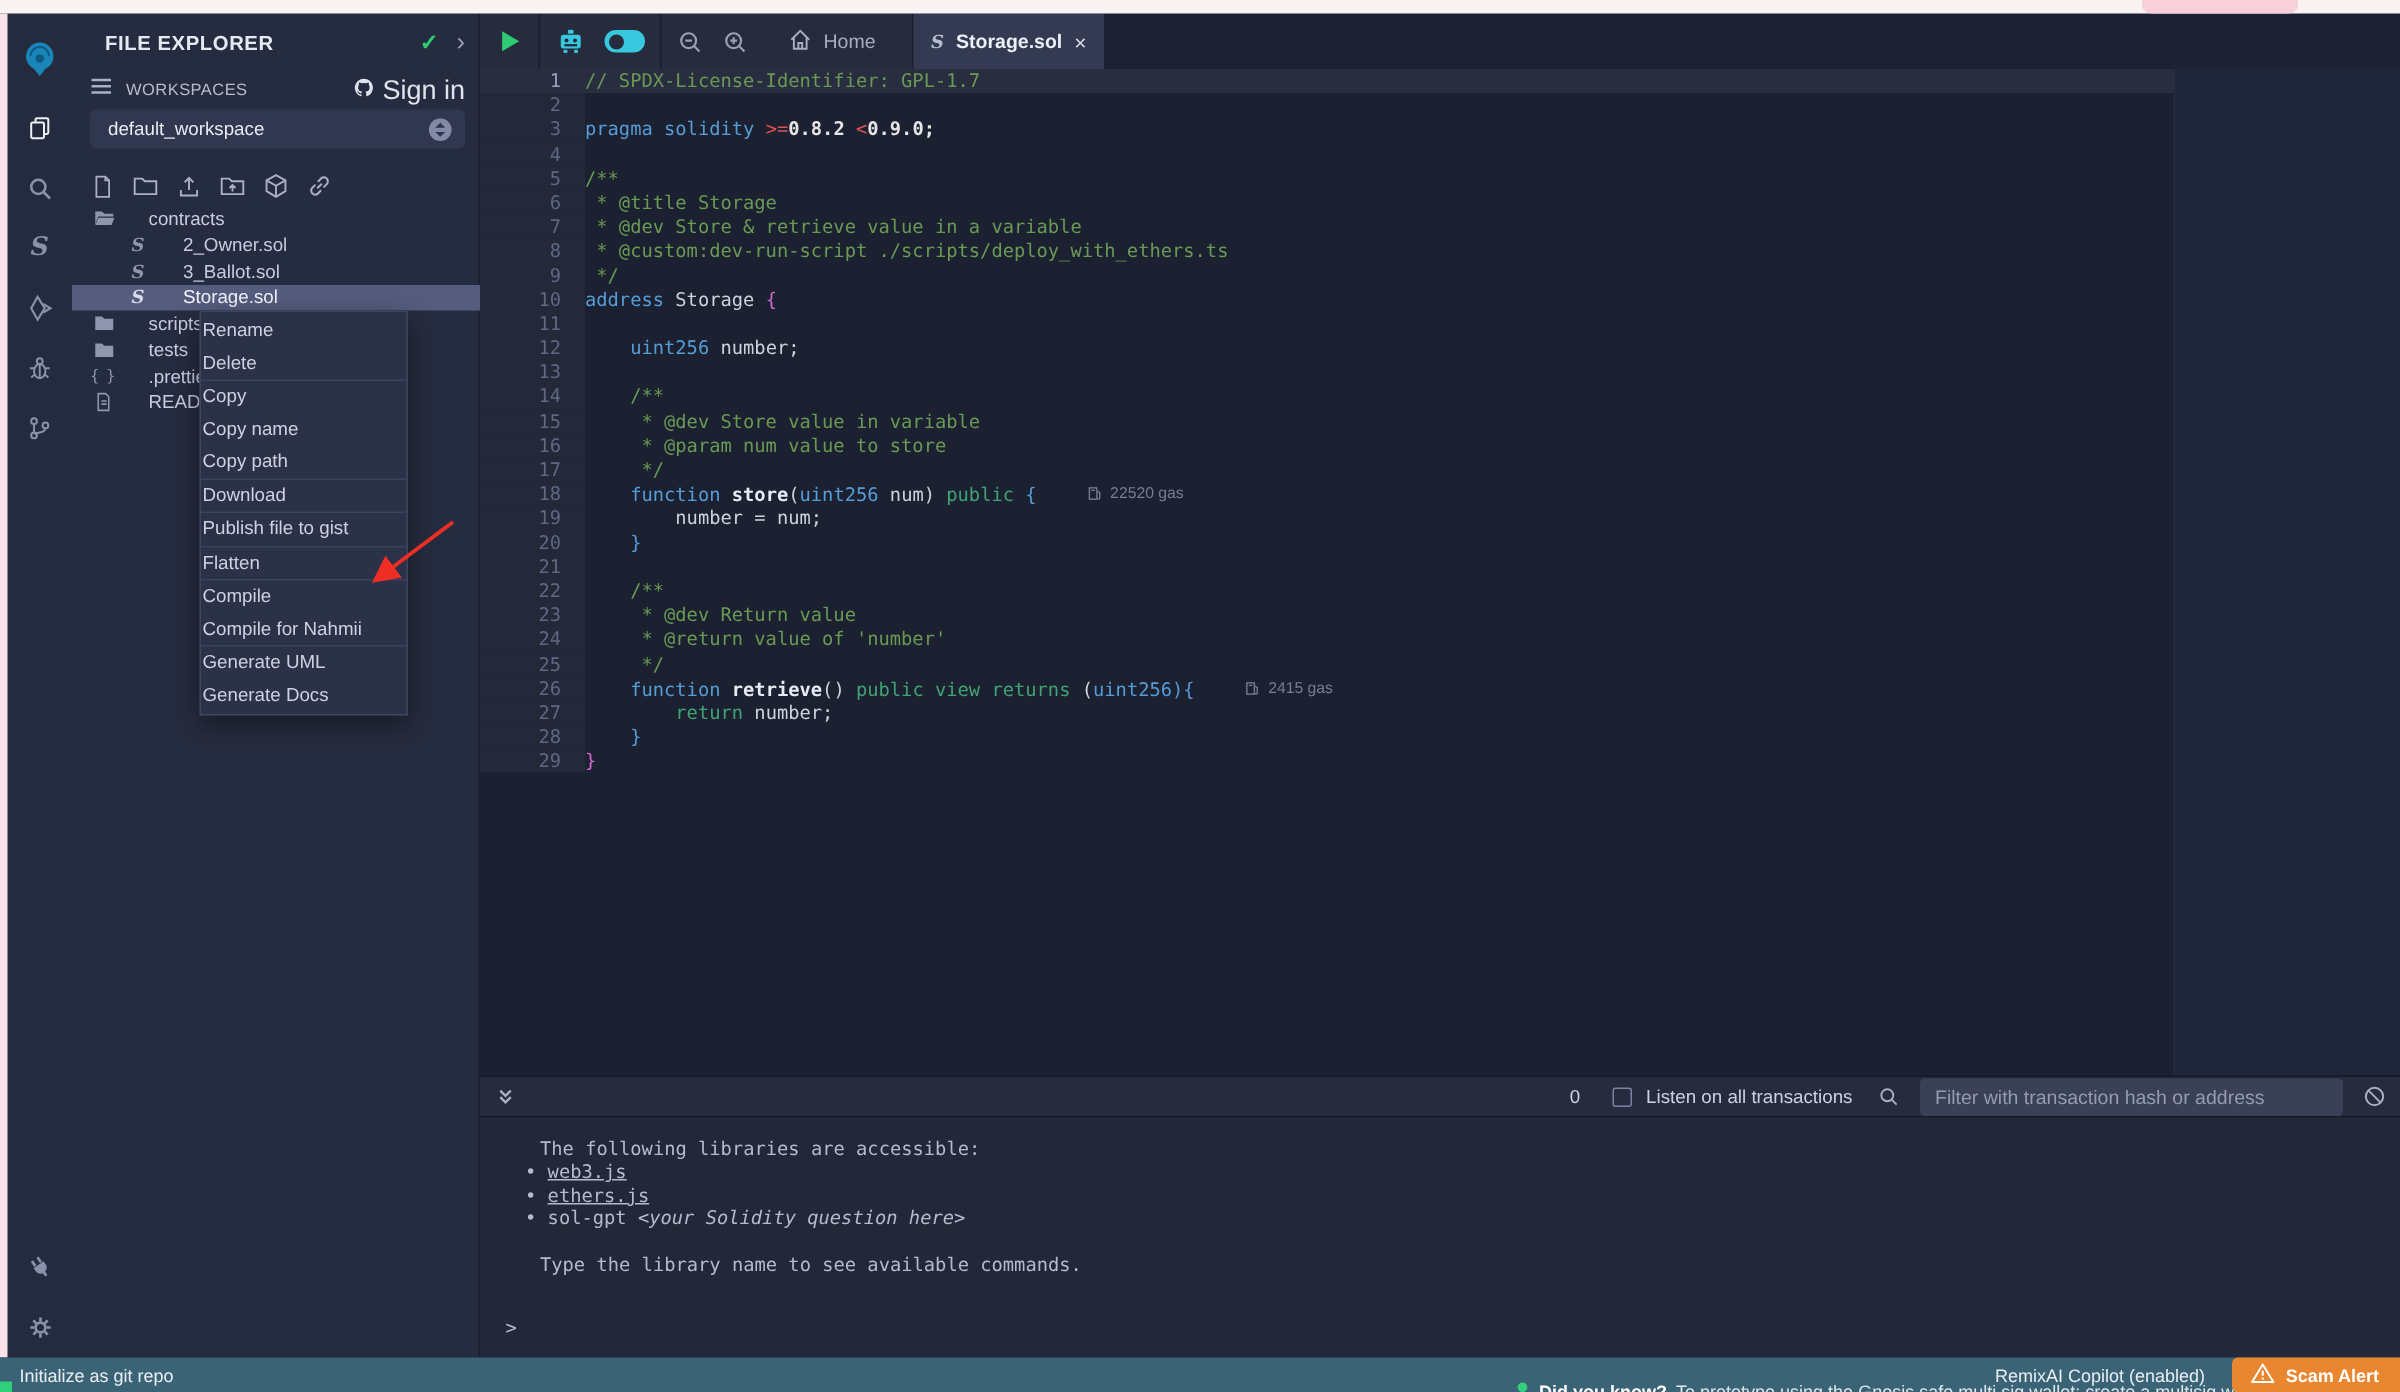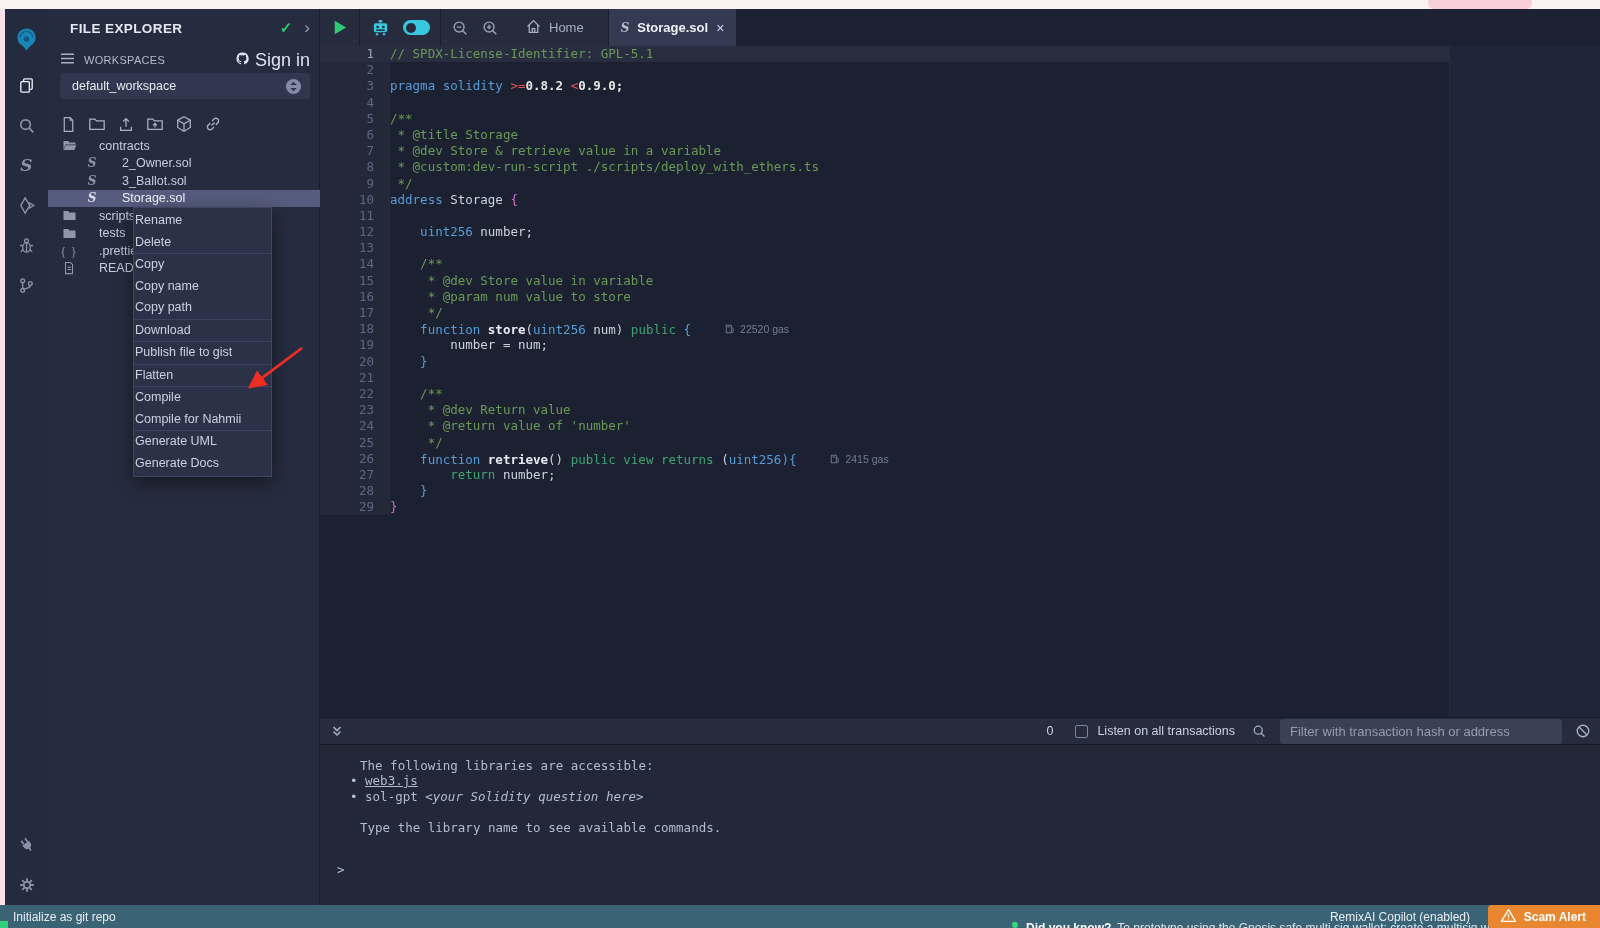--- a/index.html
+++ b/index.html
@@ -381,21 +381,21 @@
         <span class="tab-label">Storage.sol</span>
         <span style="font-size:14px;color:#d6dae6;">×</span>
       </div>
       <div id="tab-filler"></div>
     </div>
 
     <div id="editor" class="abs">
       <div id="code-lines">
           <div class="code-row current">
             <span class="ln">1</span>
-            <span class="lc"><span class="tok-comment">// SPDX-License-Identifier: GPL-5.1</span></span>
+            <span class="lc"><span class="tok-comment">// SPDX-License-Identifier: GPL-1.7</span></span>
           </div>
           <div class="code-row">
             <span class="ln">2</span>
             <span class="lc"></span>
           </div>
           <div class="code-row">
             <span class="ln">3</span>
             <span class="lc"><span class="tok-kw">pragma solidity </span><span class="tok-op">&gt;=</span><span class="tok-num">0.8.2 </span><span class="tok-op">&lt;</span><span class="tok-num">0.9.0;</span></span>
           </div>
           <div class="code-row">
@@ -538,20 +538,21 @@
               <path d="M4.6 4.6l8.8 8.8"></path>
             </svg>
           </span>
       </span>
     </div>
 
     <div id="terminal" class="abs">
       <div>
           <div class="term-line"><span>The following libraries are accessible:</span></div>
           <div class="term-line bullet"><span>• </span><span class="term-link">web3.js</span></div>
+          <div class="term-line bullet"><span>• </span><span class="term-link">ethers.js</span></div>
           <div class="term-line bullet"><span>• </span><span>sol-gpt </span><span class="term-italic">&lt;your Solidity question here&gt;</span></div>
           <div class="term-line blank"></div>
           <div class="term-line"><span>Type the library name to see available commands.</span></div>
         </div>
       <div id="term-prompt">&gt;</div>
     </div>
   </main>
 
   <div id="context-menu" class="abs">
       <div class="menu-item">Rename</div>

